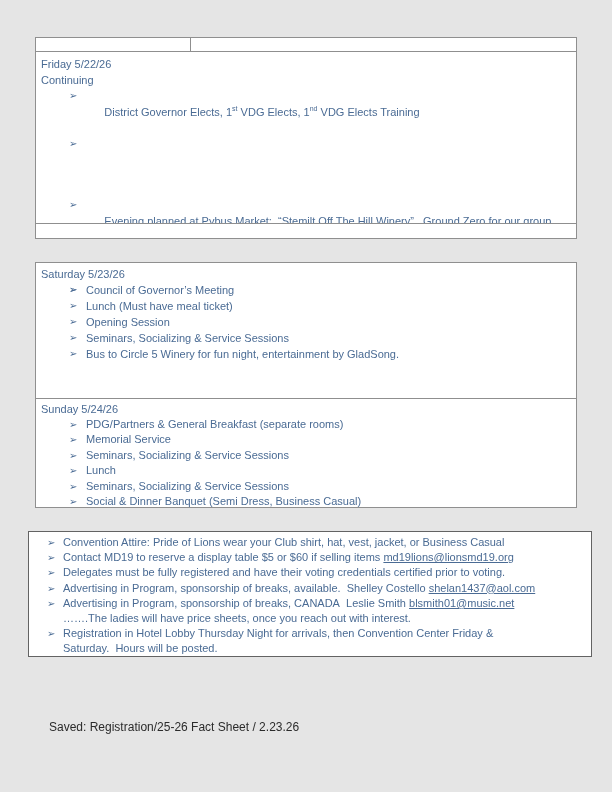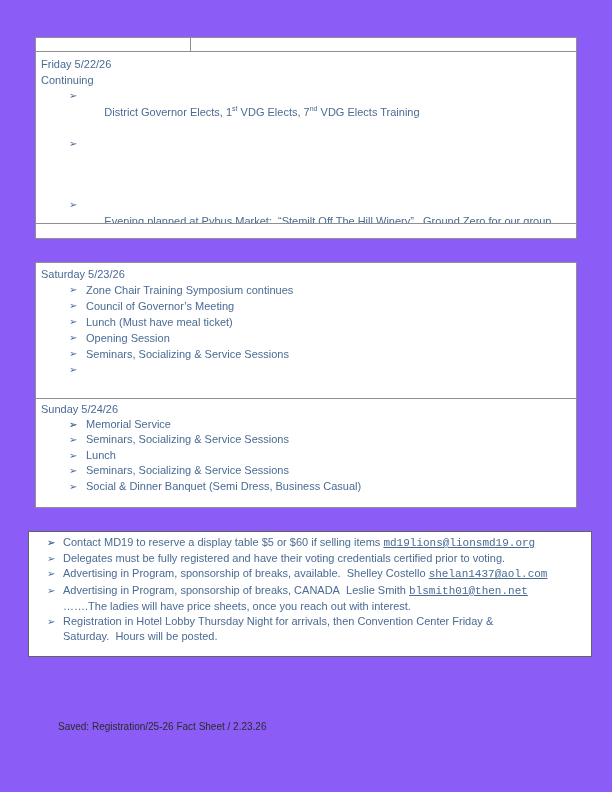--- a/index.html
+++ b/index.html
@@ -1,19 +1,19 @@
 <!DOCTYPE html>
 <html><head>
 <meta charset="utf-8">
 <style>
   html,body { margin:0; padding:0; background:#ffffff; }
   #page {
     position:relative;
     width:612px; height:792px;
-    background:#8b5cf6;
+    background:#e5e5e5;
     font-family:"Liberation Sans","DejaVu Sans",sans-serif;
     color:#4a6b94;
     font-size:11px;
     overflow:hidden;
   }
   .box {
     position:absolute;
     box-sizing:border-box;
     border:1px solid #8f8f8f;
     background:#ffffff;
@@ -33,79 +33,79 @@
   .li   { position:relative; line-height:16px; padding-left:50px; white-space:pre-wrap; }
   .li .mk { position:absolute; left:33px; top:0;
             font-family:"DejaVu Sans",sans-serif; font-size:10px; }
   .sunbox .li { line-height:15.4px; }
   .infobox .li { padding-left:34px; line-height:15.2px; }
   .infobox .li .mk { left:18px; }
 
   .sp13 { height:13px; }
 
   sup { font-size:7px; vertical-align:super; line-height:0; }
-  a.doclink { color:#4a6b94; text-decoration:underline; cursor:pointer;font-family:Liberation Mono, monospace; }
+  a.doclink { color:#4a6b94; text-decoration:underline; cursor:pointer; }
 
   #footer {
     position:absolute; left:49px; top:722px;
-    font-size:10px; color:#2b2b2b; line-height:10px;margin-left:9px;
+    font-size:12px; color:#2b2b2b; line-height:10px;
   }
 </style>
 </head>
 <body>
 
 <div id="page">
 
   <div class="box toprow">
     <div class="cell-l"></div>
     <div class="cell-r"></div>
   </div>
 
   <div class="box fribox">
     <div class="ln">Friday 5/22/26</div>
     <div class="ln">Continuing</div>
     <div class="li">
-      <span class="mk">➢</span><span>District Governor Elects, 1</span><sup>st</sup><span> VDG Elects, 7</span><sup>nd</sup><span> VDG Elects Training</span>
+      <span class="mk">➢</span><span>District Governor Elects, 1</span><sup>st</sup><span> VDG Elects, 1</span><sup>nd</sup><span> VDG Elects Training</span>
     </div>
     <div class="li">
       <span class="mk">➢</span>
     </div>
     <div class="sp13"></div>
     <div class="li">
       <span class="mk">➢</span><span>Evening planned at Pybus Market:&nbsp; “Stemilt Off The Hill Winery”.&nbsp; Ground Zero for our group, however, you go order your food from your choice of: Café Columbia, Fire, Huck @ Pybus, ICE, Little Red’s Bakery &amp; Espresso, South, The Taproom.&nbsp; They will deliver to where we are at the winery.&nbsp; Shopping and music.&nbsp;&nbsp;&nbsp; </span>
     </div>
 
   </div>
 
   <div class="box friempty"></div>
 
   <div class="box satbox">
     <div class="ln">Saturday 5/23/26</div>
-    <div class="li"><span class="mk">➢</span><span>Zone Chair Training Symposium continues</span></div>
+    <div class="li"><span class="mk">➢</span></div>
     <div class="li"><span class="mk">➢</span><span>Council of Governor’s Meeting</span></div>
     <div class="li"><span class="mk">➢</span><span>Lunch (Must have meal ticket)</span></div>
     <div class="li"><span class="mk">➢</span><span>Opening Session</span></div>
     <div class="li"><span class="mk">➢</span><span>Seminars, Socializing &amp; Service Sessions</span></div>
-    <div class="li"><span class="mk">➢</span></div>
+    <div class="li"><span class="mk">➢</span><span>Bus to Circle 5 Winery for fun night, entertainment by GladSong.</span></div>
   </div>
 
   <div class="box sunbox">
     <div class="ln">Sunday 5/24/26</div>
-    <div class="li"><span class="mk">➢</span></div>
+    <div class="li"><span class="mk">➢</span><span>PDG/Partners &amp; General Breakfast (separate rooms)</span></div>
     <div class="li"><span class="mk">➢</span><span>Memorial Service</span></div>
     <div class="li"><span class="mk">➢</span><span>Seminars, Socializing &amp; Service Sessions</span></div>
     <div class="li"><span class="mk">➢</span><span>Lunch</span></div>
     <div class="li"><span class="mk">➢</span><span>Seminars, Socializing &amp; Service Sessions</span></div>
     <div class="li"><span class="mk">➢</span><span>Social &amp; Dinner Banquet (Semi Dress, Business Casual)</span></div>
   </div>
 
   <div class="box infobox">
-    <div class="li"><span class="mk">➢</span></div>
+    <div class="li"><span class="mk">➢</span><span>Convention Attire: Pride of Lions wear your Club shirt, hat, vest, jacket, or Business Casual</span></div>
     <div class="li"><span class="mk">➢</span><span>Contact MD19 to reserve a display table $5 or $60 if selling items </span><a class="doclink">md19lions@lionsmd19.org</a></div>
     <div class="li"><span class="mk">➢</span><span>Delegates must be fully registered and have their voting credentials certified prior to voting.</span></div>
     <div class="li"><span class="mk">➢</span><span>Advertising in Program, sponsorship of breaks, available.&nbsp; Shelley Costello </span><a class="doclink">shelan1437@aol.com</a></div>
-    <div class="li"><span class="mk">➢</span><span>Advertising in Program, sponsorship of breaks, CANADA&nbsp; Leslie Smith </span><a class="doclink">blsmith01@then.net</a><br><span>…….The ladies will have price sheets, once you reach out with interest.</span></div>
+    <div class="li"><span class="mk">➢</span><span>Advertising in Program, sponsorship of breaks, CANADA&nbsp; Leslie Smith </span><a class="doclink">blsmith01@music.net</a><br><span>…….The ladies will have price sheets, once you reach out with interest.</span></div>
     <div class="li"><span class="mk">➢</span><span>Registration in Hotel Lobby Thursday Night for arrivals, then Convention Center Friday &amp;</span><br><span>Saturday.&nbsp; Hours will be posted.</span></div>
   </div>
 
   <div id="footer">Saved: Registration/25-26 Fact Sheet / 2.23.26</div>
 
 </div>
 
 </body></html>

